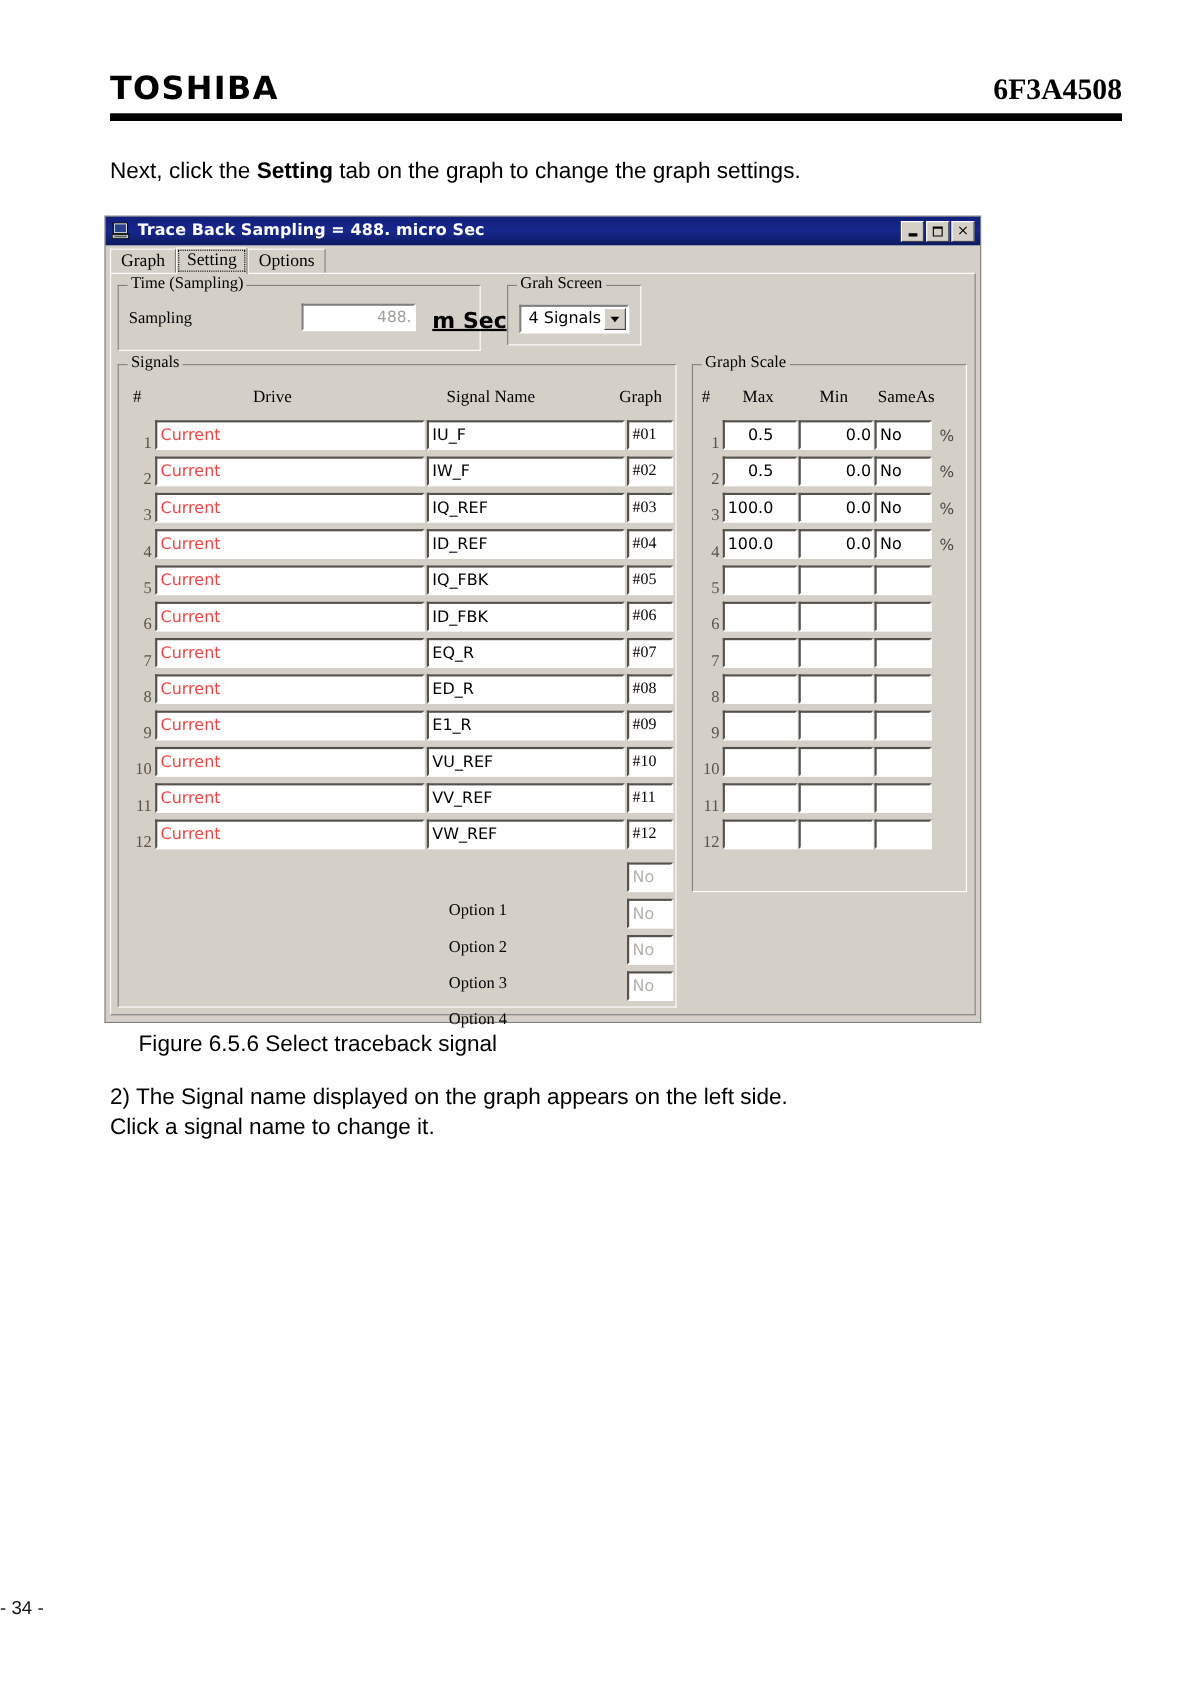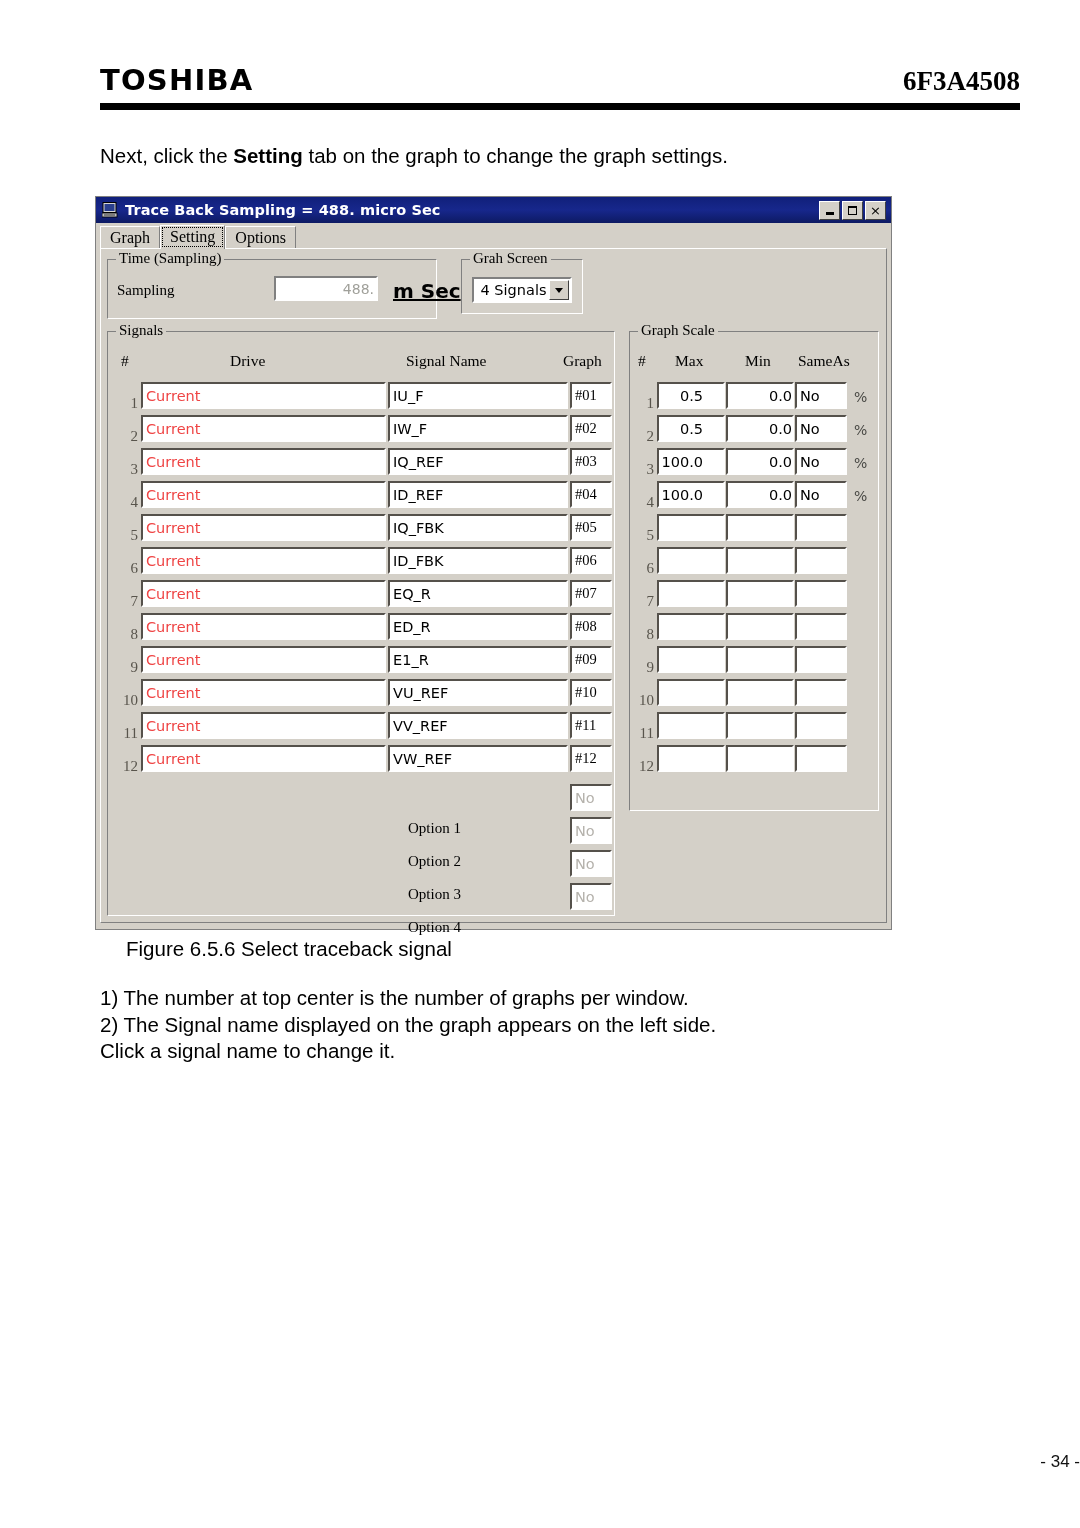--- a/index.html
+++ b/index.html
@@ -395,21 +395,21 @@
     left: 100px;
     top: 985px;
     font-size: 20.5px;
     line-height: 26.5px;
   }
   .notes div { white-space: nowrap; }
   .page-num {
     position: absolute;
     left: 0; right: 0;
     top: 1452px;
-    text-align: right;
+    text-align: left;
     font-size: 17px;
     color: #111;
   }
 </style>
 </head>
 <body>
 
 <div class="page-header">
   <div class="brand">TOSHIBA</div>
   <div class="doc-code">6F3A4508</div>
@@ -669,18 +669,17 @@
         </div>
       </div>
     </div>
 
   </div>
 </div>
 
 <div class="fig-caption">Figure 6.5.6 Select traceback signal</div>
 
 <div class="notes">
-  <div>1) The number at top center is the number of graphs per window.</div>
   <div>2) The Signal name displayed on the graph appears on the left side.</div>
   <div>Click a signal name to change it.</div>
 </div>
 
 <div class="page-num">- 34 -</div>
 
 </body></html>

